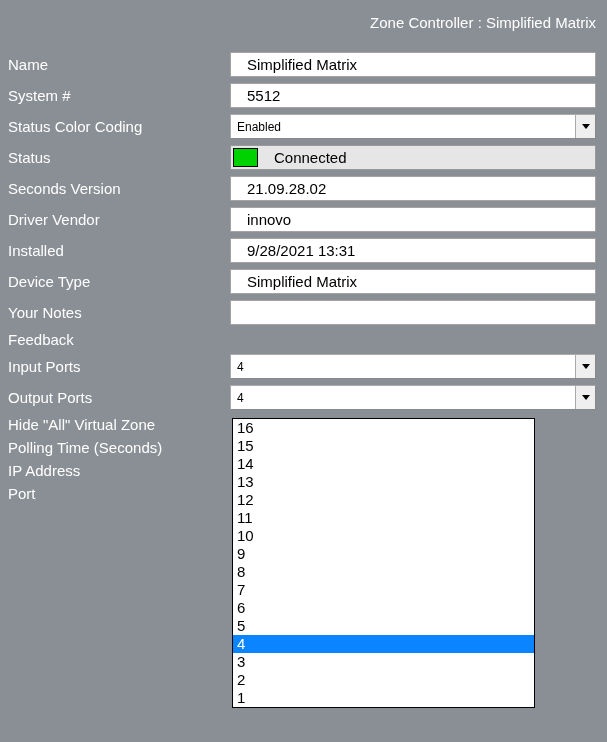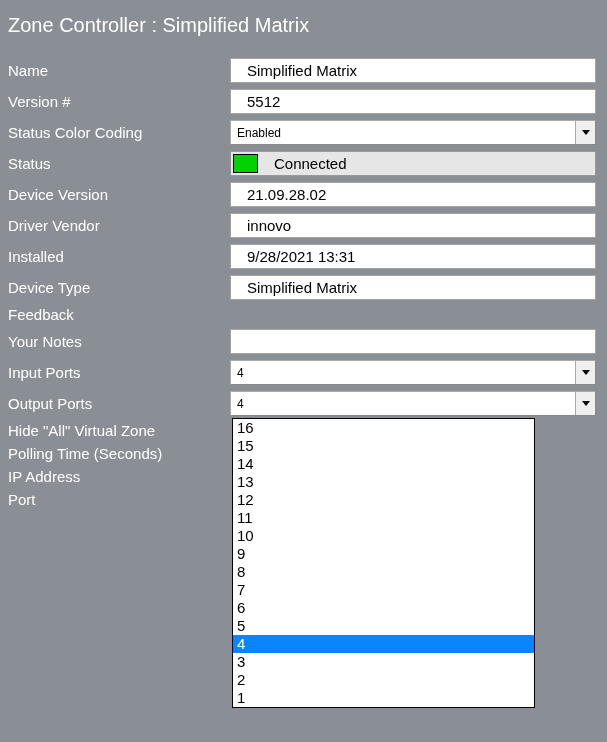--- a/index.html
+++ b/index.html
@@ -12,22 +12,23 @@
     overflow: hidden;
   }
   .panel {
     position: absolute;
     left: 2px; top: 2px;
     width: 600px;
     background: #8a8f95;
   }
   .title {
     color: #fff;
-    font-size: 20px;
+    font-size: 15px;
     padding: 12px 6px 18px 6px;
+    text-align: right;
   }
   .row {
     display: flex;
     align-items: center;
     padding: 3px 6px;
     justify-content: space-between;
   }
   .label {
     color: #fff;
     width: 222px;
@@ -122,21 +123,21 @@
   <div class="title">Zone Controller : Simplified Matrix</div>
 
   <div class="row">
     <div class="label">Name</div>
     <div class="field-wrap">
       <input class="textfield" value="Simplified Matrix" style="">
     </div>
   </div>
 
   <div class="row">
-    <div class="label">Version #</div>
+    <div class="label">System #</div>
     <div class="field-wrap">
       <input class="textfield" value="5512" style="">
     </div>
   </div>
 
   <div class="row">
     <div class="label">Status Color Coding</div>
     <div class="field-wrap">
       <div class="select">
         <div class="select-text">Enabled</div>
@@ -153,21 +154,21 @@
     <div class="label">Status</div>
     <div class="field-wrap">
       <div class="status-cell">
         <div class="status-swatch" style="background: rgb(0, 209, 0);"></div>
         <div class="status-text">Connected</div>
       </div>
     </div>
   </div>
 
   <div class="row">
-    <div class="label">Device Version</div>
+    <div class="label">Seconds Version</div>
     <div class="field-wrap">
       <input class="textfield" value="21.09.28.02" style="">
     </div>
   </div>
 
   <div class="row">
     <div class="label">Driver Vendor</div>
     <div class="field-wrap">
       <input class="textfield" value="innovo" style="">
     </div>
@@ -181,29 +182,29 @@
   </div>
 
   <div class="row">
     <div class="label">Device Type</div>
     <div class="field-wrap">
       <input class="textfield" value="Simplified Matrix" style="">
     </div>
   </div>
 
   <div class="row">
+    <div class="label">Your Notes</div>
+    <div class="field-wrap">
+      <input class="textfield" value="" style="">
+    </div>
+  </div>
+
+  <div class="row">
     <div class="label">Feedback</div>
     <div class="field-wrap"></div>
-  </div>
-
-  <div class="row">
-    <div class="label">Your Notes</div>
-    <div class="field-wrap">
-      <input class="textfield" value="" style="">
-    </div>
   </div>
 
   <div class="row">
     <div class="label">Input Ports</div>
     <div class="field-wrap">
       <div class="select">
         <div class="select-text">4</div>
         <div class="select-btn">
           <svg width="8" height="5">
               <polygon points="0,0 8,0 4,5" fill="#000"></polygon>

